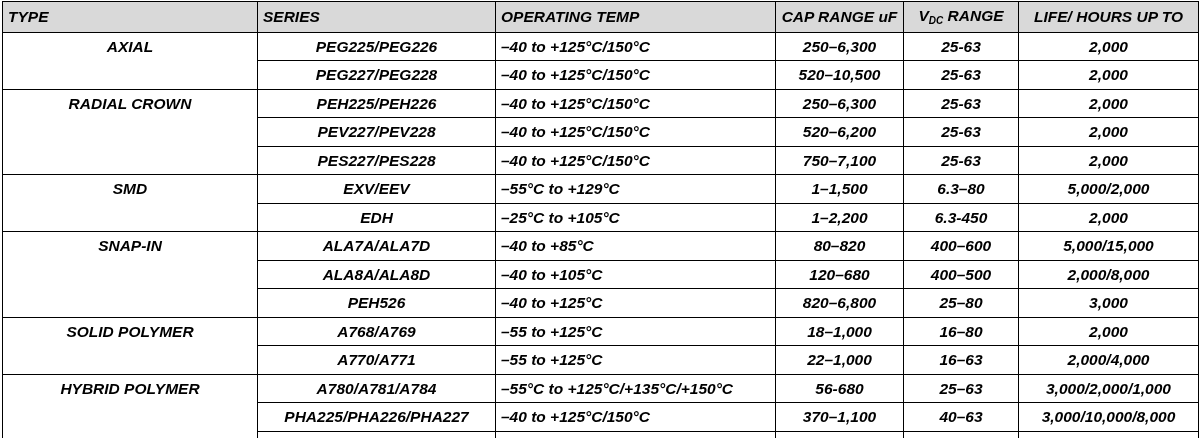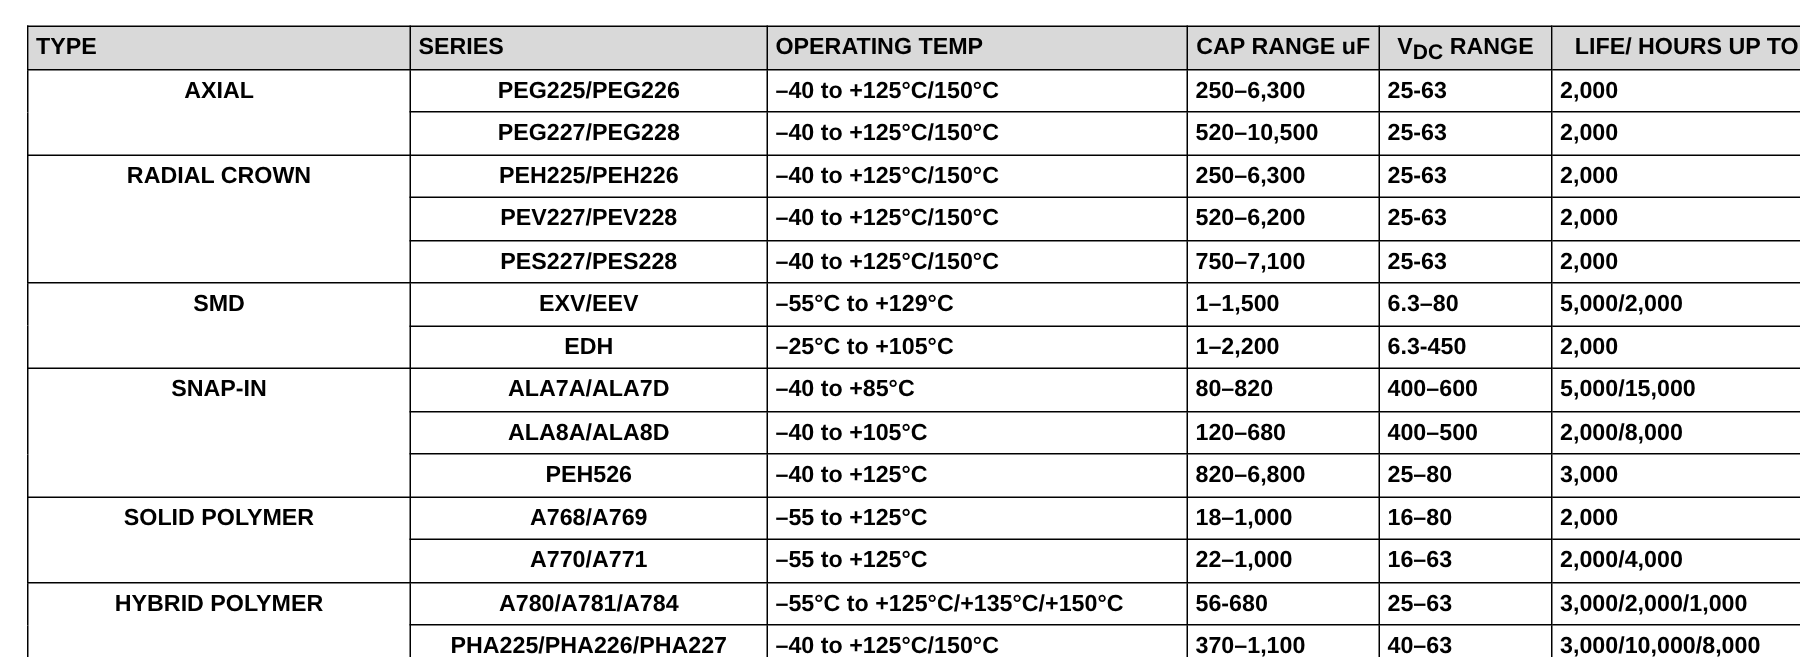--- a/index.html
+++ b/index.html
@@ -10,21 +10,22 @@
   body {
     width: 1200px;
     height: 438px;
     font-family: "Liberation Sans", sans-serif;
     color: #000000;
   }
   .table-wrap {
     width: 1200px;
     height: 438px;
     box-sizing: border-box;
-    padding: 16px;
+    padding: 0;
+    font-style: italic;
   }
   table.spec-table {
     border-collapse: collapse;
     table-layout: fixed;
     width: 1196px;
     margin: 1px 0 0 2px;
     font-size: 15.5px;
     font-weight: bold;
   }
   table.spec-table col.c-type    { width: 255px; }
@@ -56,23 +57,24 @@
     vertical-align: top;
     line-height: 27.5px;
   }
   td.series-cell {
     text-align: center;
   }
   td.temp-cell {
     text-align: left;
   }
   td.num-cell {
+    text-align: center;
   }
   sub {
-    font-size: 14px;
+    font-size: 10px;
     vertical-align: baseline;
     position: relative;
     top: 3px;
   }
 </style>
 </head>
 <body>
 
 <div class="table-wrap">
   <table class="spec-table">

